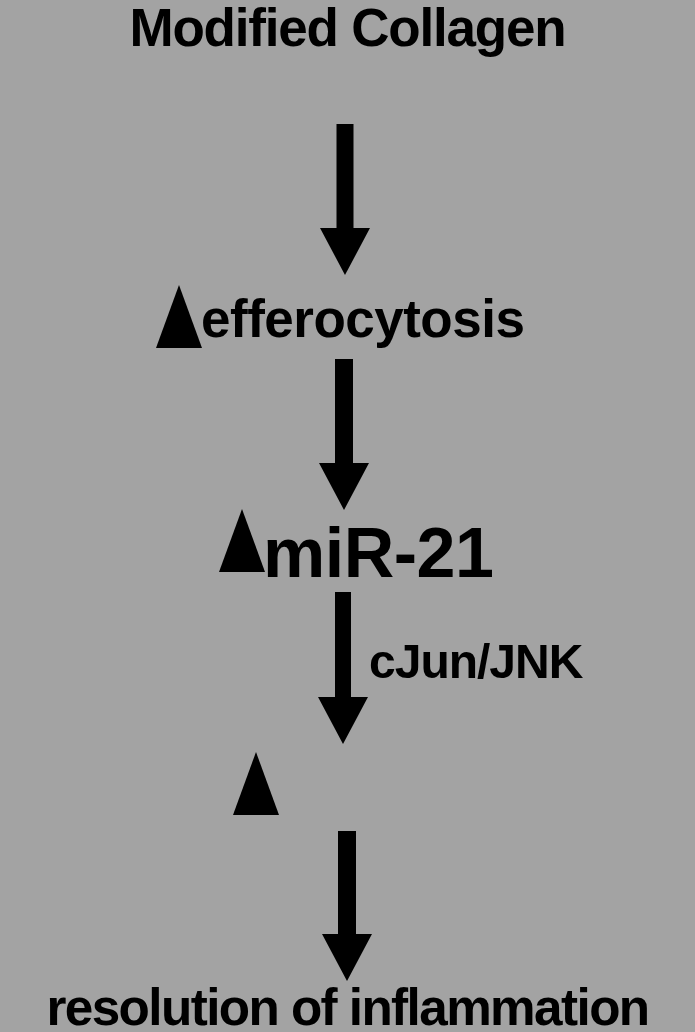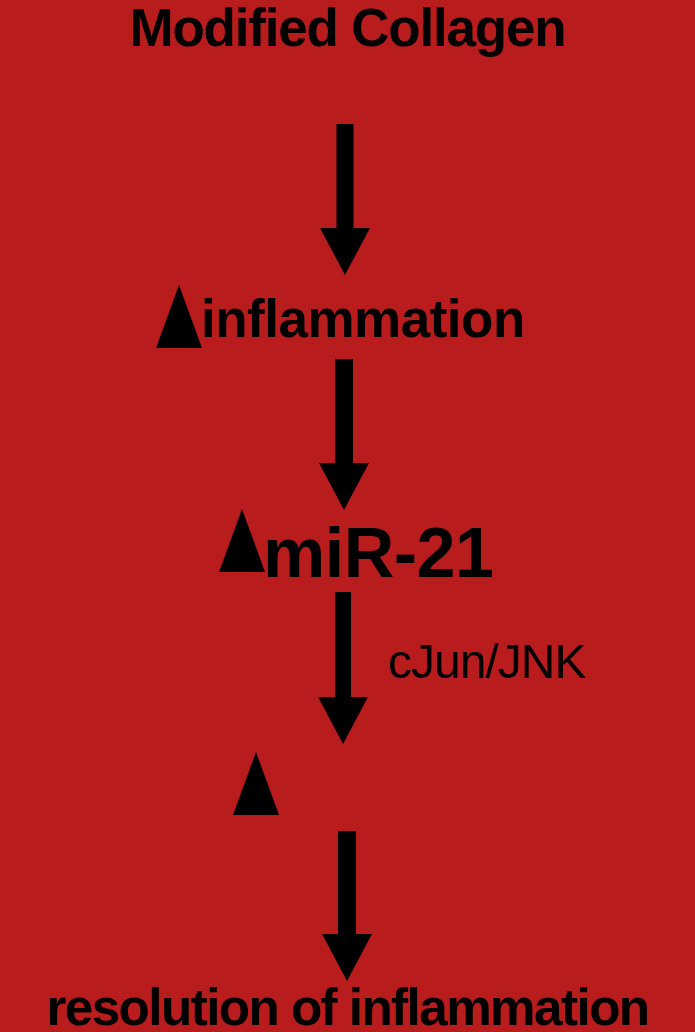--- a/index.html
+++ b/index.html
@@ -4,21 +4,21 @@
 <style>
   html, body {
     margin: 0;
     padding: 0;
     background: #ffffff;
   }
   #figure {
     position: relative;
     width: 695px;
     height: 1032px;
-    background: #b91c1c;
+    background: #a3a3a3;
     overflow: hidden;
     font-family: "Liberation Sans", sans-serif;
     color: #000000;
   }
   .node-text {
     position: absolute;
     font-weight: bold;
     color: #000000;
     white-space: nowrap;
     line-height: 1;
@@ -79,23 +79,23 @@
     font-weight: bold;
     font-size: 52px;
     line-height: 52px;
     letter-spacing: -1.6px;
     transform: scaleX(0.985);
     transform-origin: center top;
   }
   
   #pathway-label {
     position: absolute;
-    left: 388px;
+    left: 369px;
     top: 638px;
-    font-weight: normal;
+    font-weight: bold;
     font-size: 48px;
     line-height: 48px;
     letter-spacing: -1px;
     white-space: nowrap;
   }
 </style>
 </head>
 <body>
 
 <div id="figure">
@@ -103,21 +103,21 @@
   <div id="title-block">
     <span class="title-line">Modified Collagen</span>
   </div>
 
   <div class="arrow" style="left:320px; top:124px; width:50px; height:152px;">
     <div class="shaft" style="width:17px; height:105px;"></div>
     <div class="head" style="top:104px;"></div>
   </div>
 
   <div class="up-tri" style="left:156px; top:285px;"></div>
-  <div class="node-text" style="left:201px; top:292px; font-size:53px;">inflammation</div>
+  <div class="node-text" style="left:201px; top:292px; font-size:53px;">efferocytosis</div>
 
   <div class="arrow" style="left:319px; top:359px; width:50px; height:152px;">
     <div class="shaft" style="width:18px; height:105px;"></div>
     <div class="head" style="top:104px;"></div>
   </div>
 
   <div class="up-tri" style="left:219px; top:509px;"></div>
   <div class="node-text" style="left:263px; top:518px; font-size:70px;">miR-21</div>
 
   <div class="arrow" style="left:318px; top:592px; width:50px; height:152px;">

